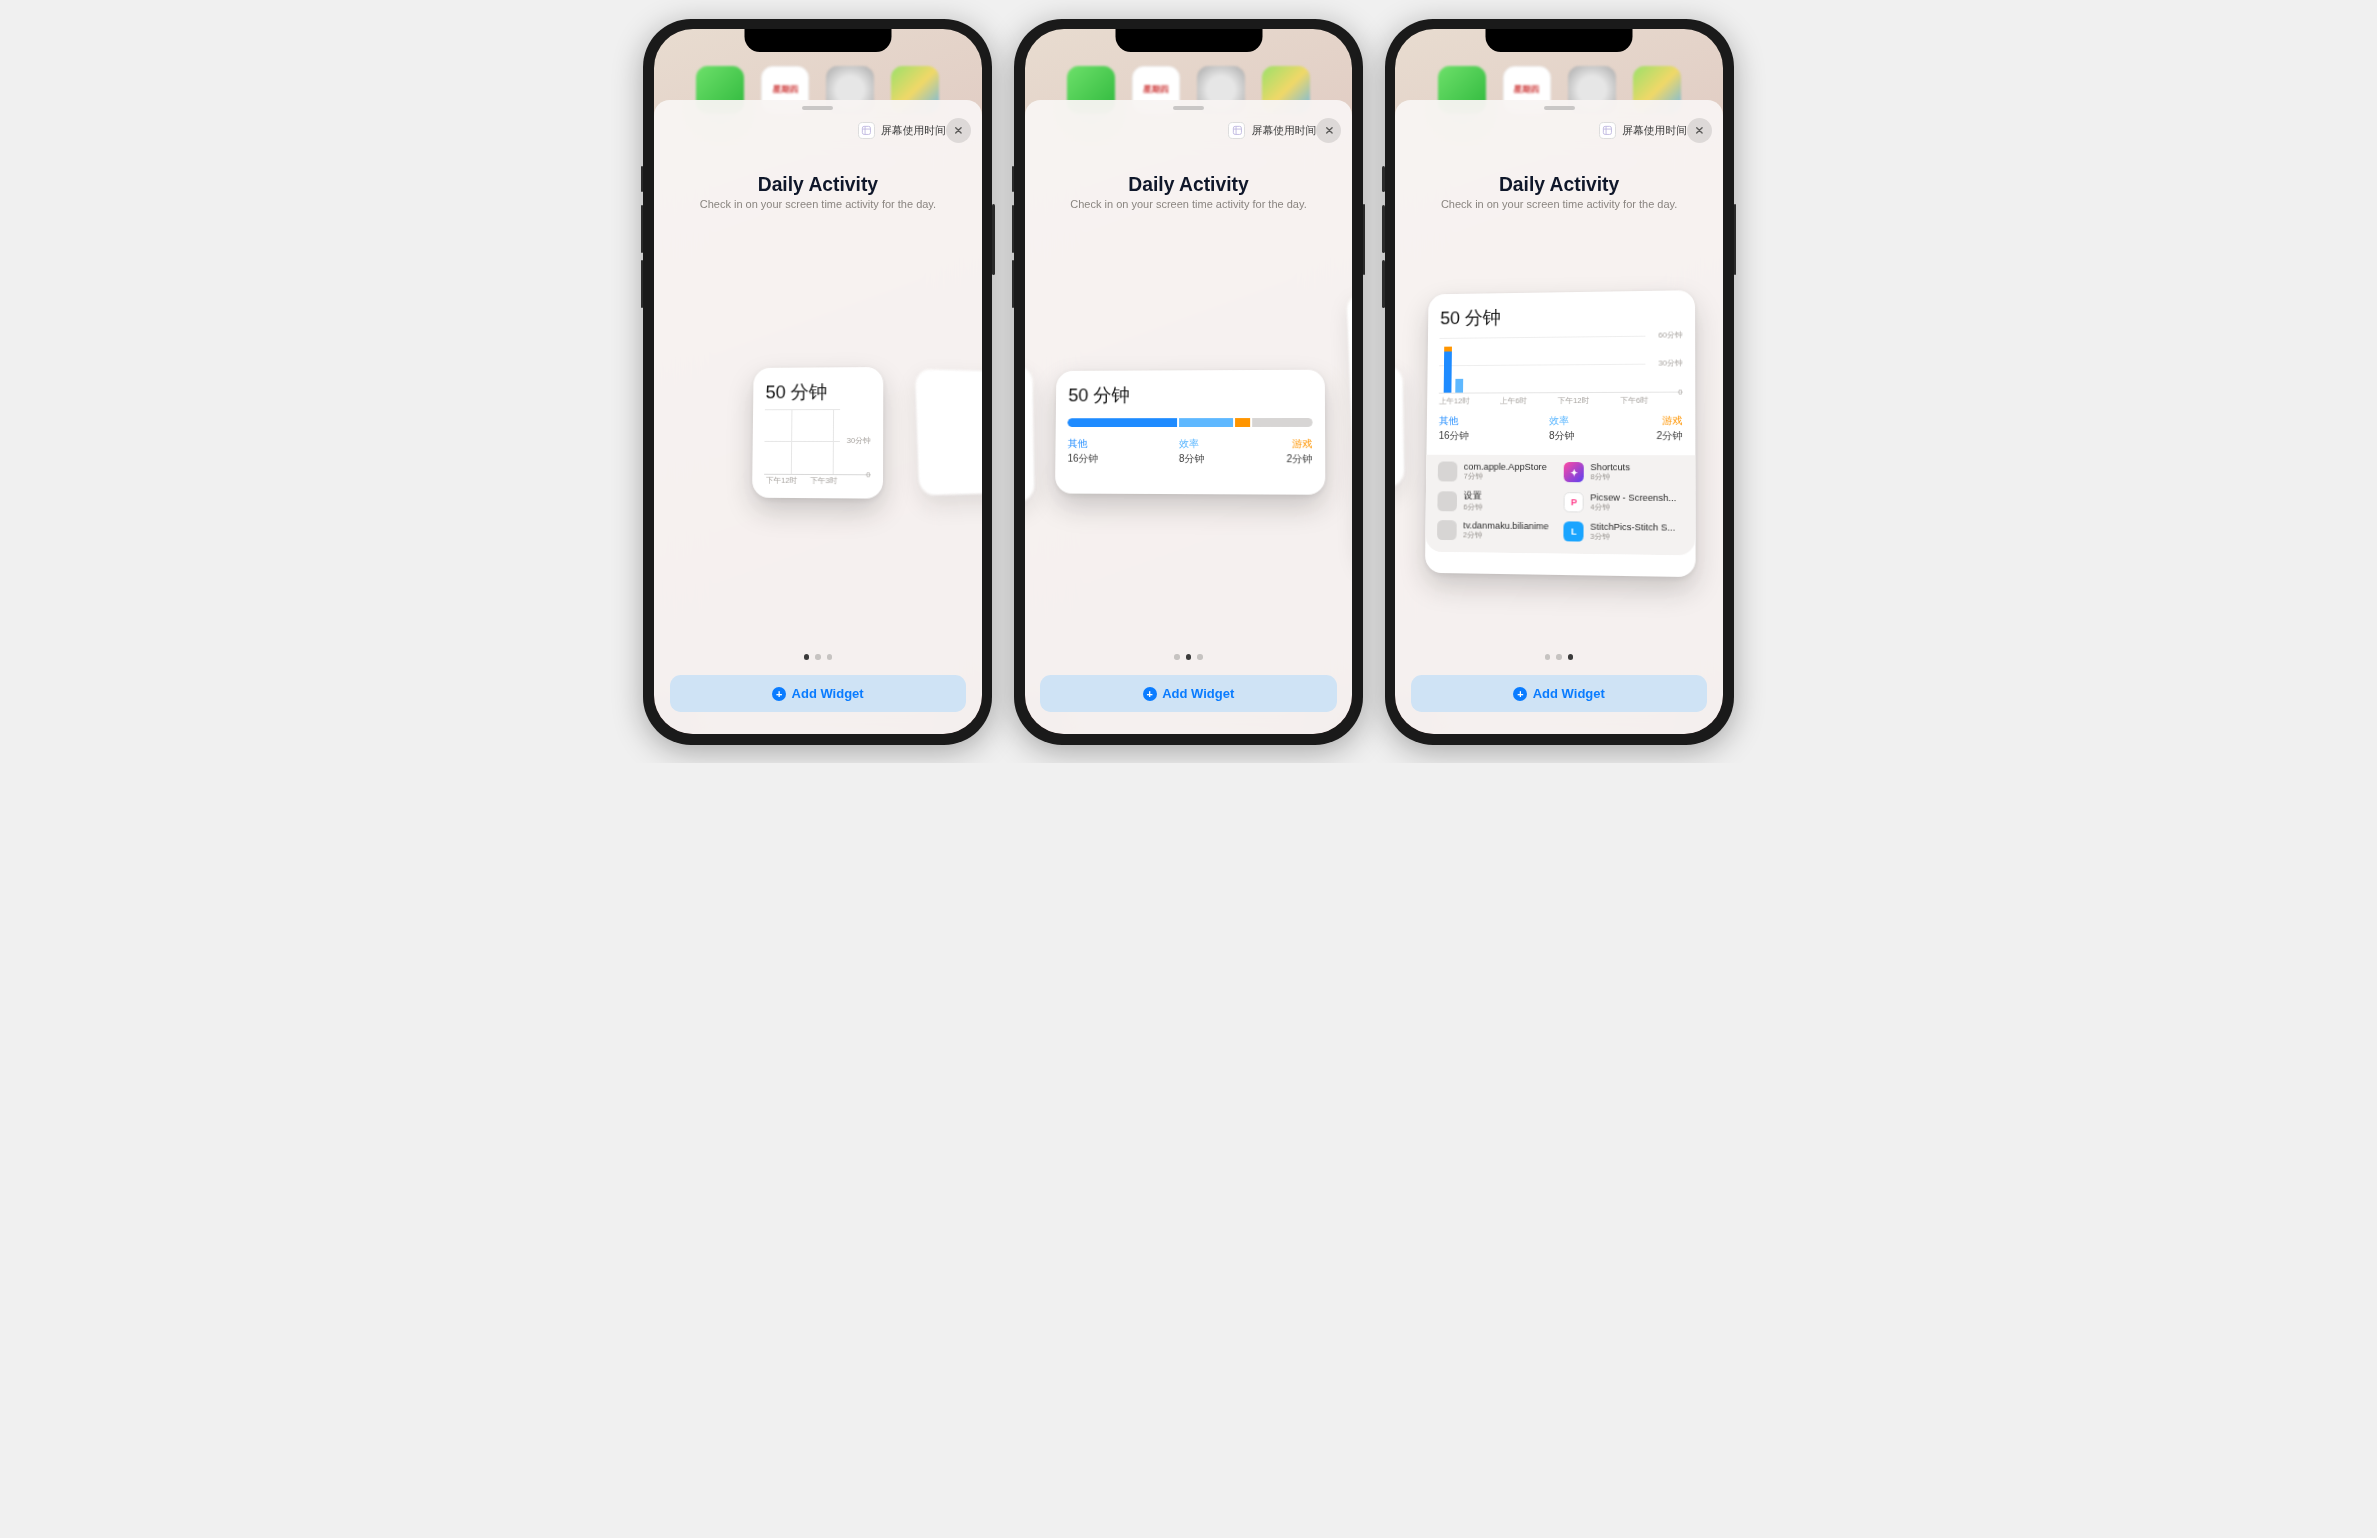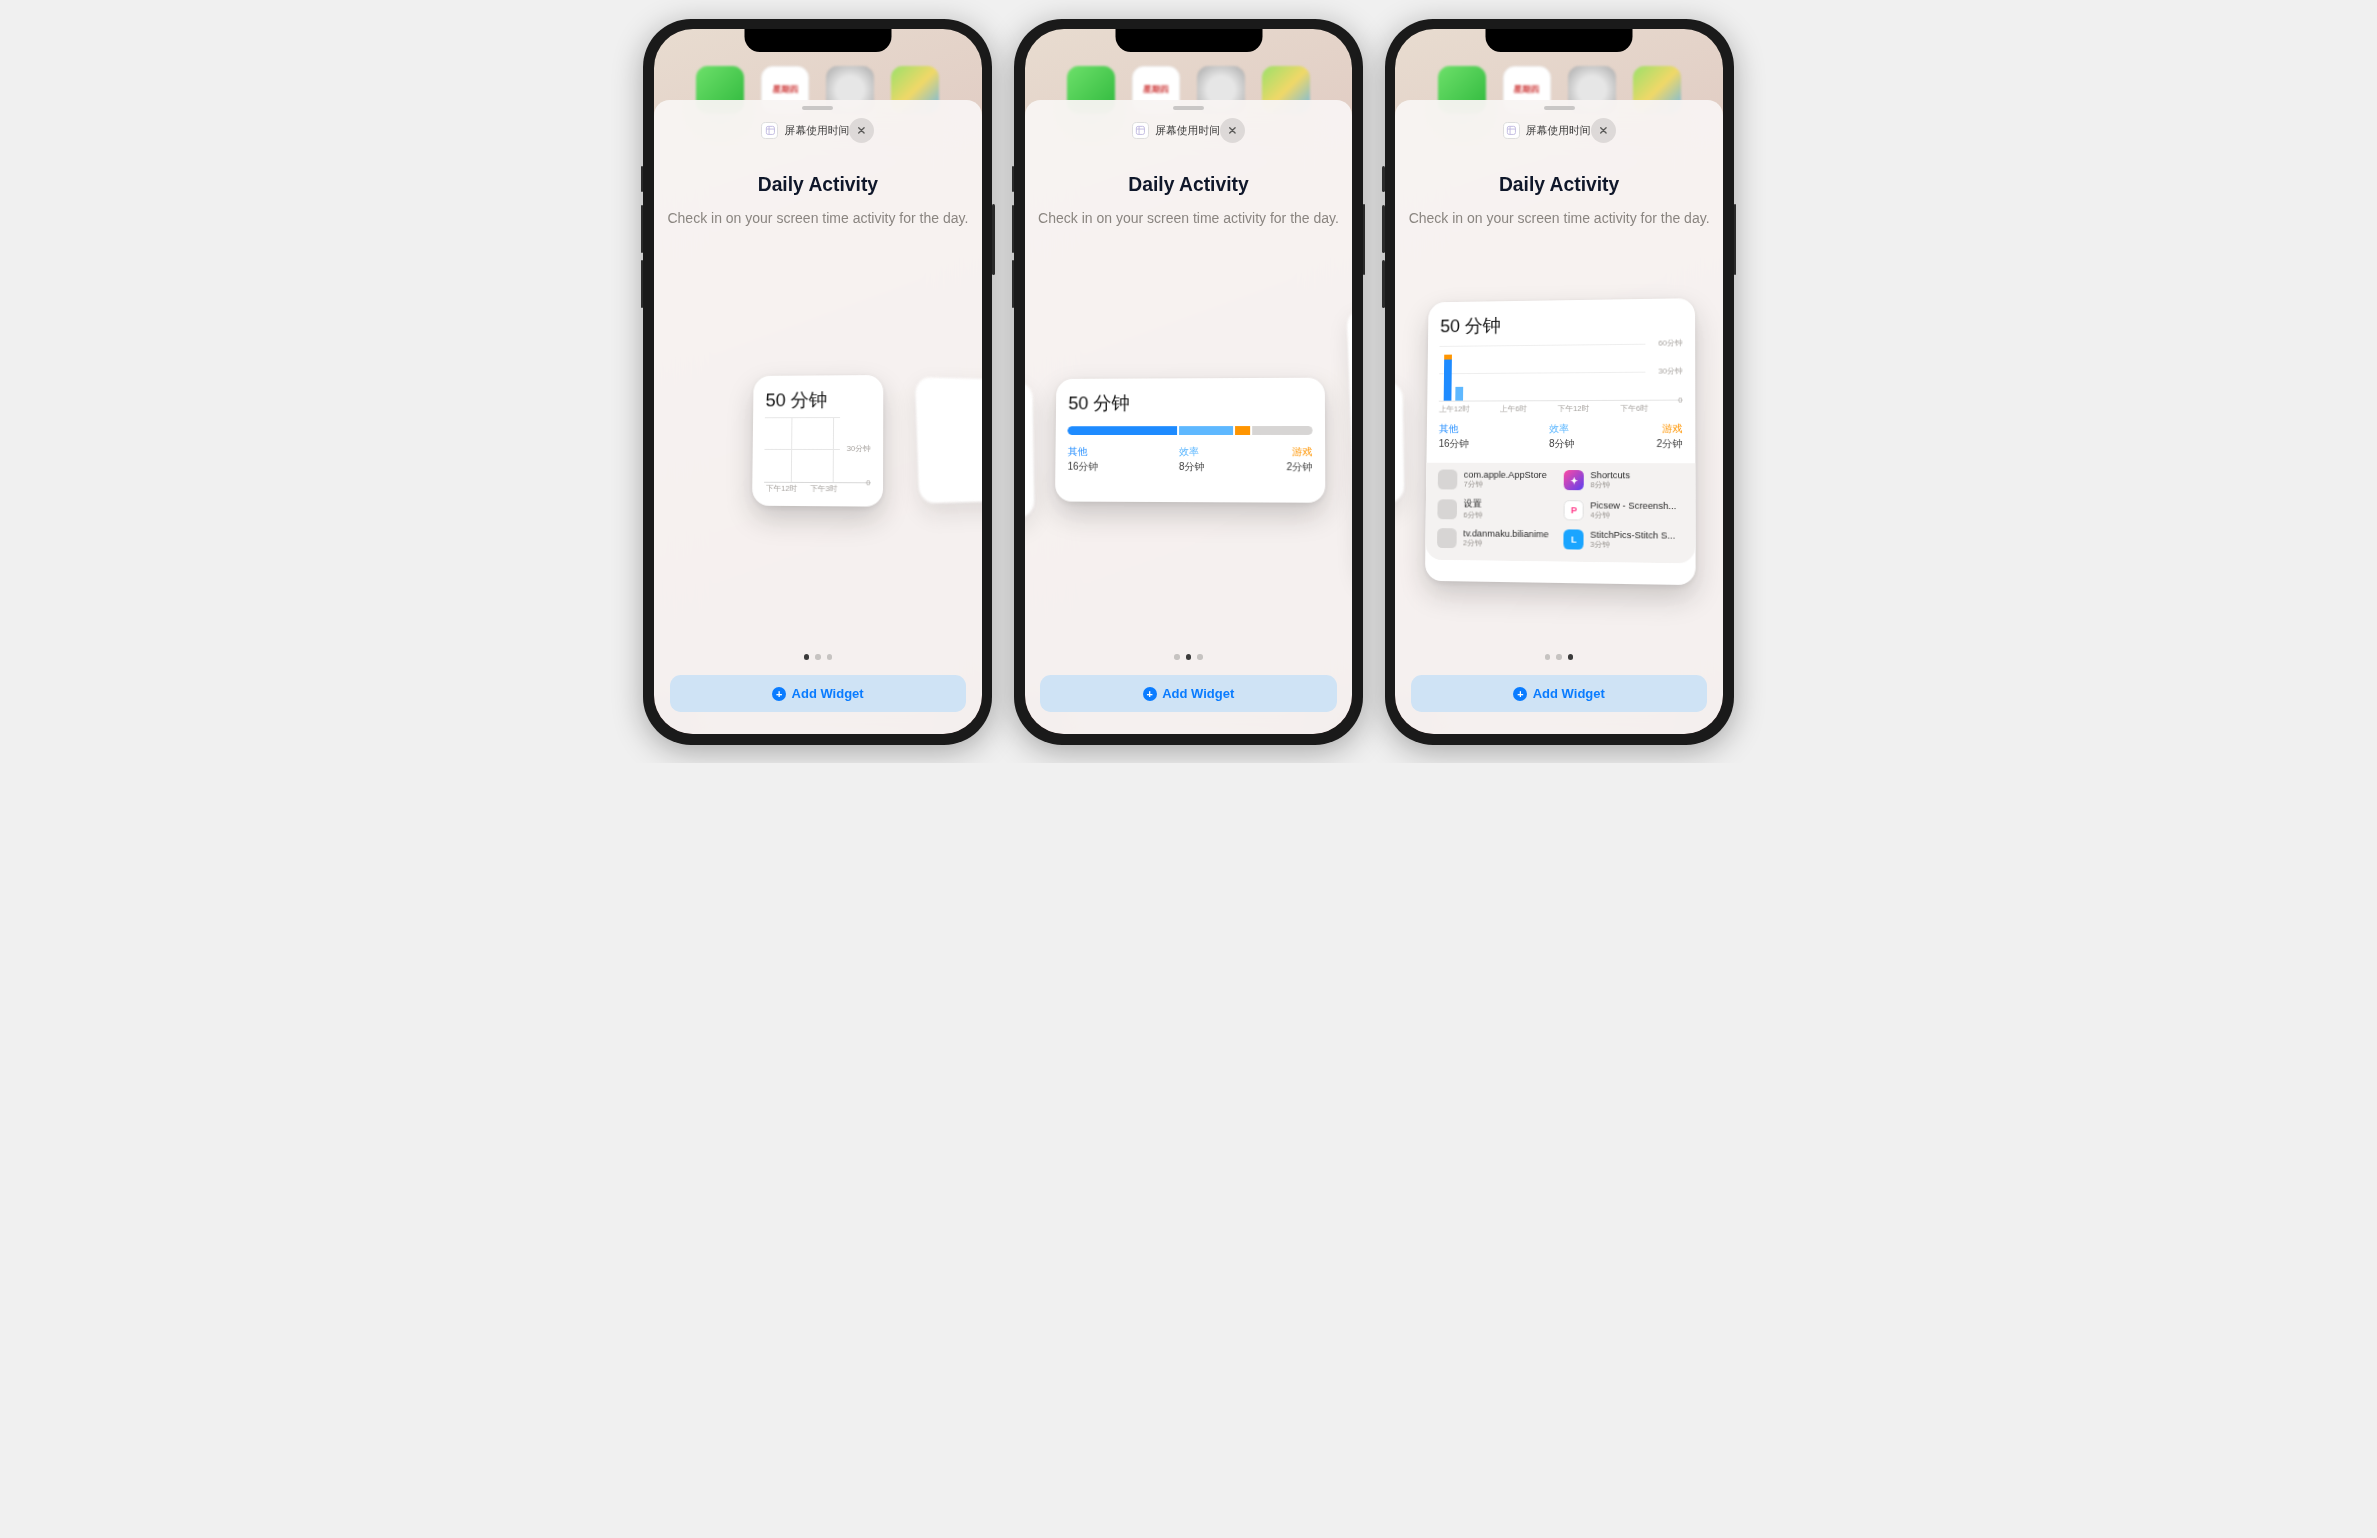--- a/index.html
+++ b/index.html
@@ -71,41 +71,41 @@
   backdrop-filter: blur(23px);
   border-radius: 15.4px 15.4px 0 0;
   display: flex;
   flex-direction: column;
 }
 .grabber {
   width: 31px; height: 3.9px; background: #c9c7c6; border-radius: 2.3px;
   margin: 6.2px auto 4.6px;
 }
 .sheet-header {
-  display:flex;align-items:center;justify-content:center;
+  display:flex;align-items:center;justify-content:flex-end;
   padding: 3.1px 10.8px 0;
 }
 .header-title {
   display:flex;align-items:center;gap:6.2px;
   font-size:10.8px;color:#3a3a3a;
 }
 .header-icon {
   width:17px;height:17px;border-radius:4.6px;
   background:#fff;border:0.8px solid #ddd;
   display:flex;align-items:center;justify-content:center;
 }
 .close-btn {
   width:25px;height:25px;border-radius:50%;
   background: rgba(130,128,128,0.22);
   display:flex;align-items:center;justify-content:center;
   color:#666;font-size:14px;cursor:pointer;
 }
 .title-block { text-align:center; margin-top:31px; }
 .title { font-size:19.3px; font-weight:700; color:#0f172a; }
-.subtitle { font-size:14px; color:#8a8580; margin-top:14px; }
+.subtitle { font-size:11px; color:#8a8580; margin-top:2px; }
 .stage {
   flex:1; position:relative; display:flex; align-items:center; justify-content:center;
   padding: 0 10.8px;
   perspective: 927px;
 }
 .widget-card {
   background:#fff;
   border-radius:17px;
   box-shadow: 0 12.4px 28px rgba(0,0,0,0.18), 0 1.5px 6.2px rgba(0,0,0,0.08);
   padding:12.4px;

